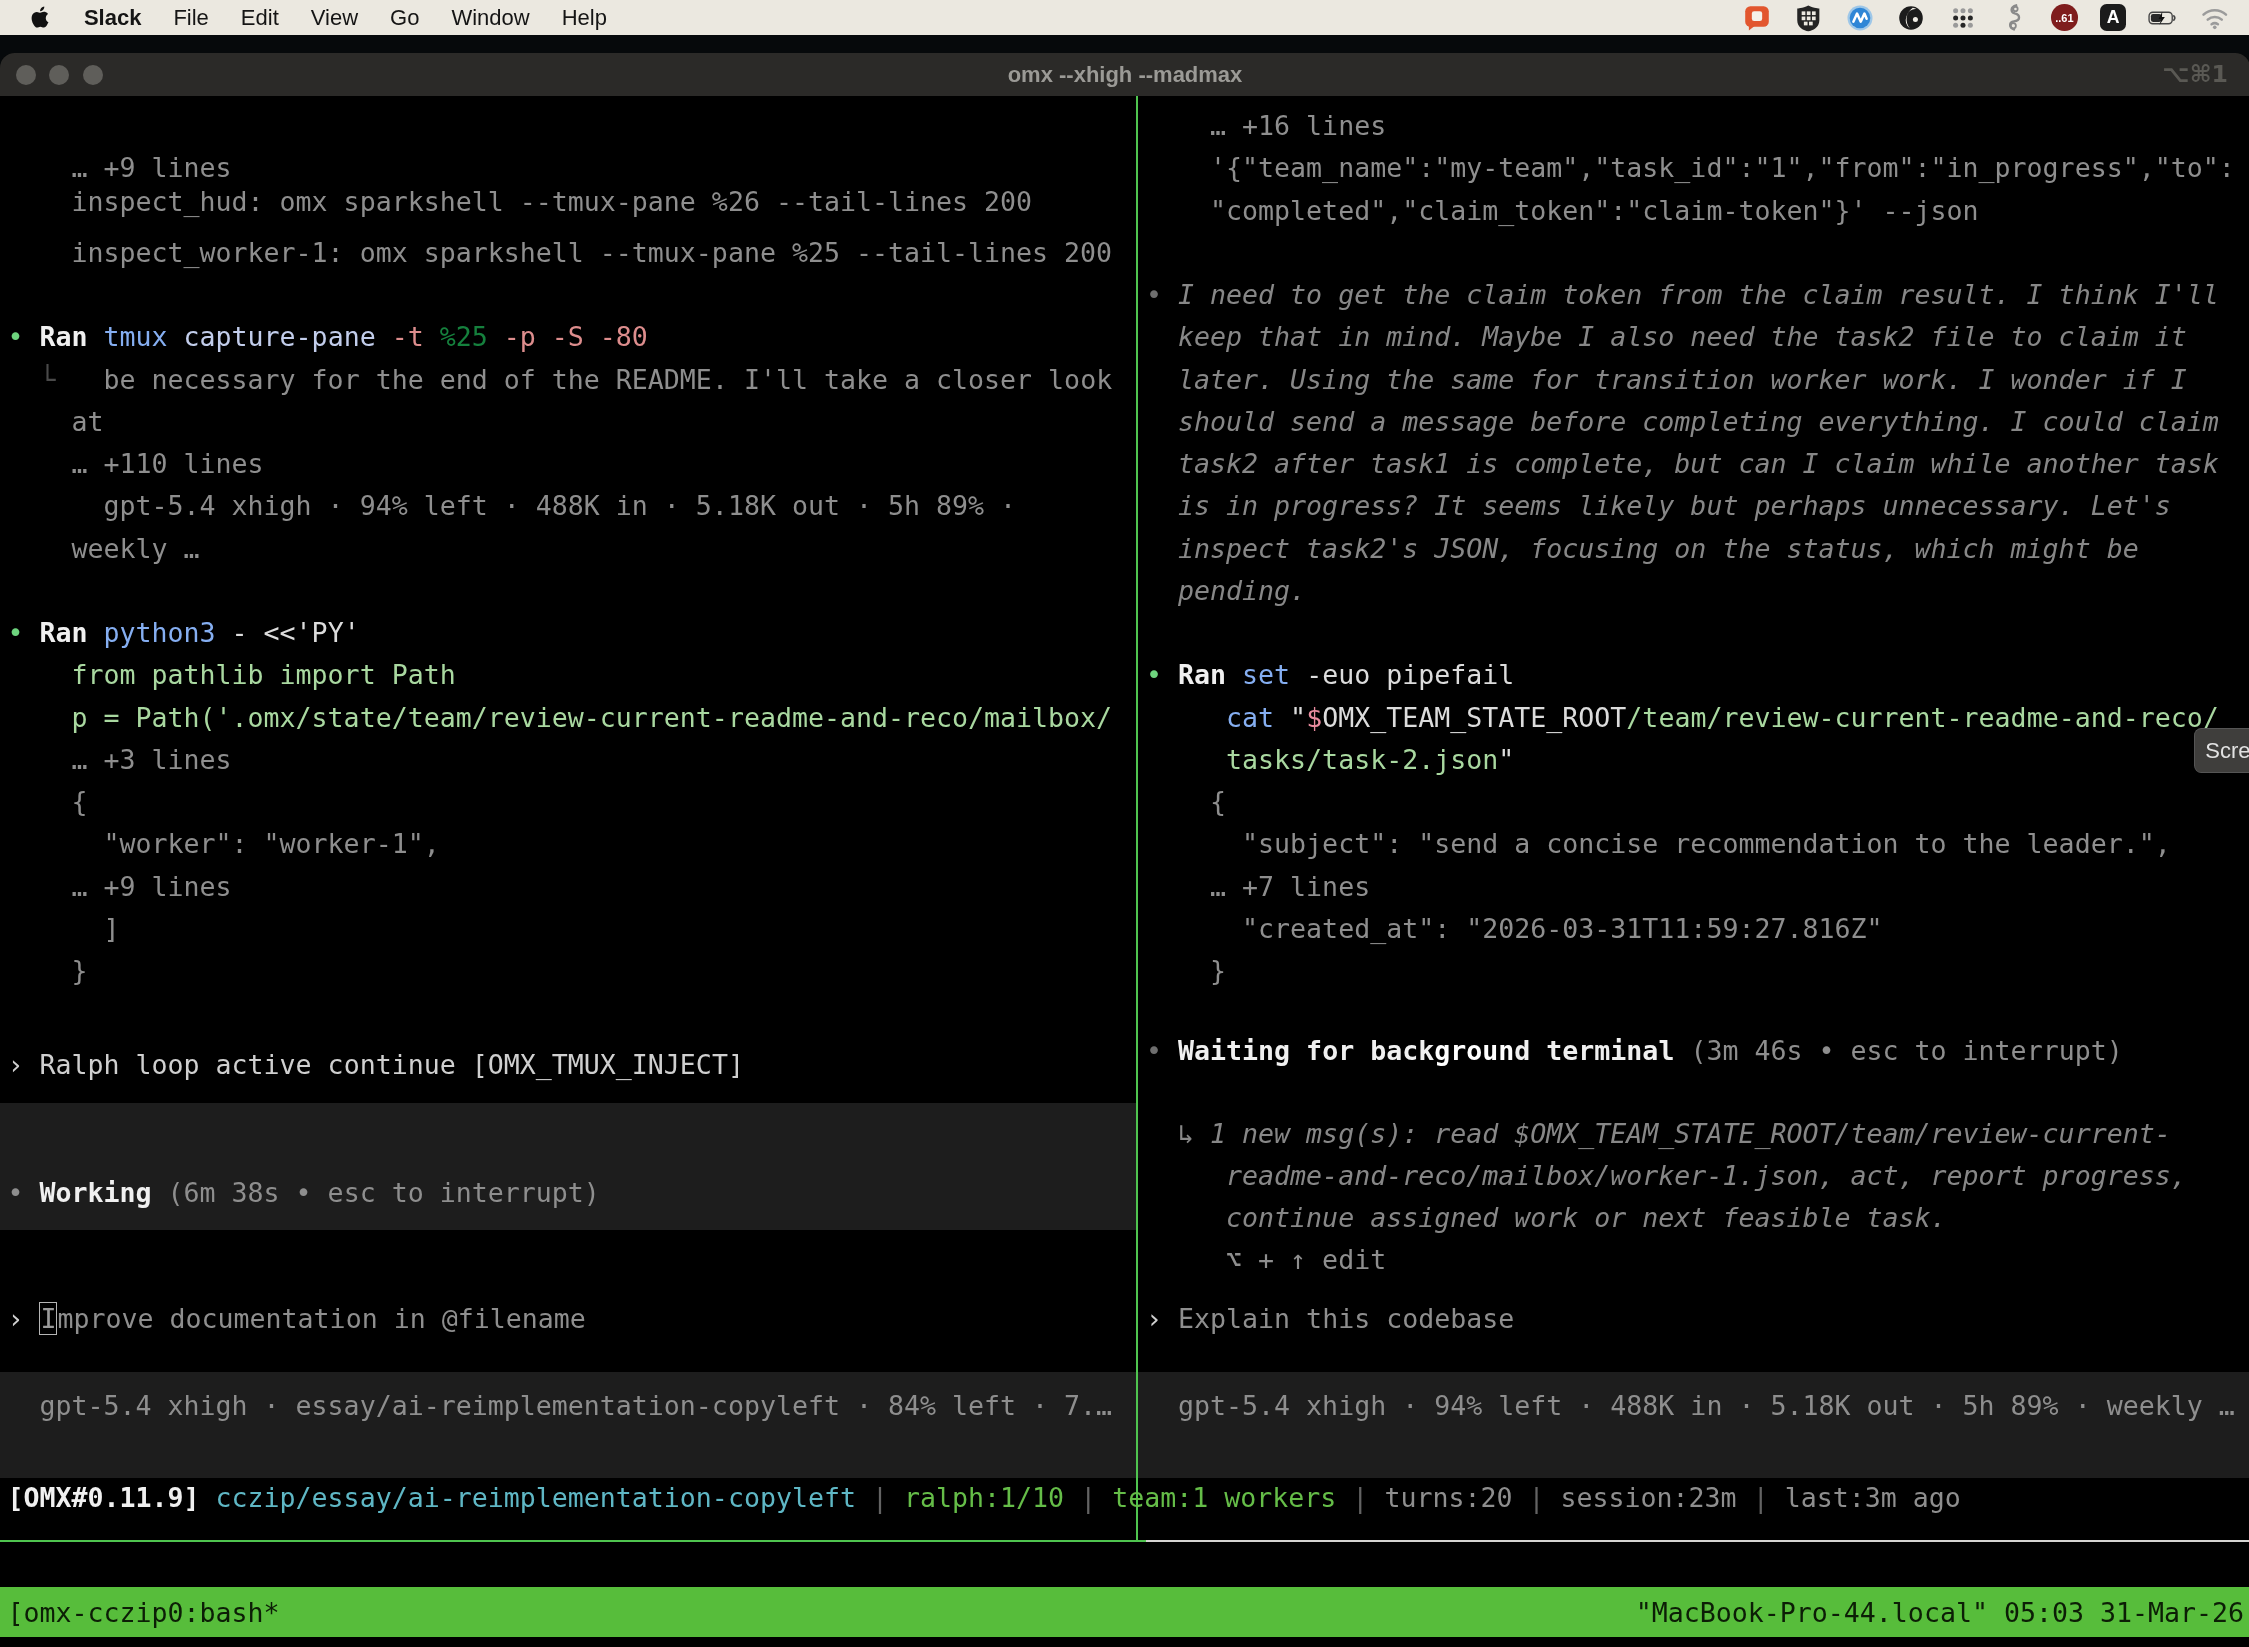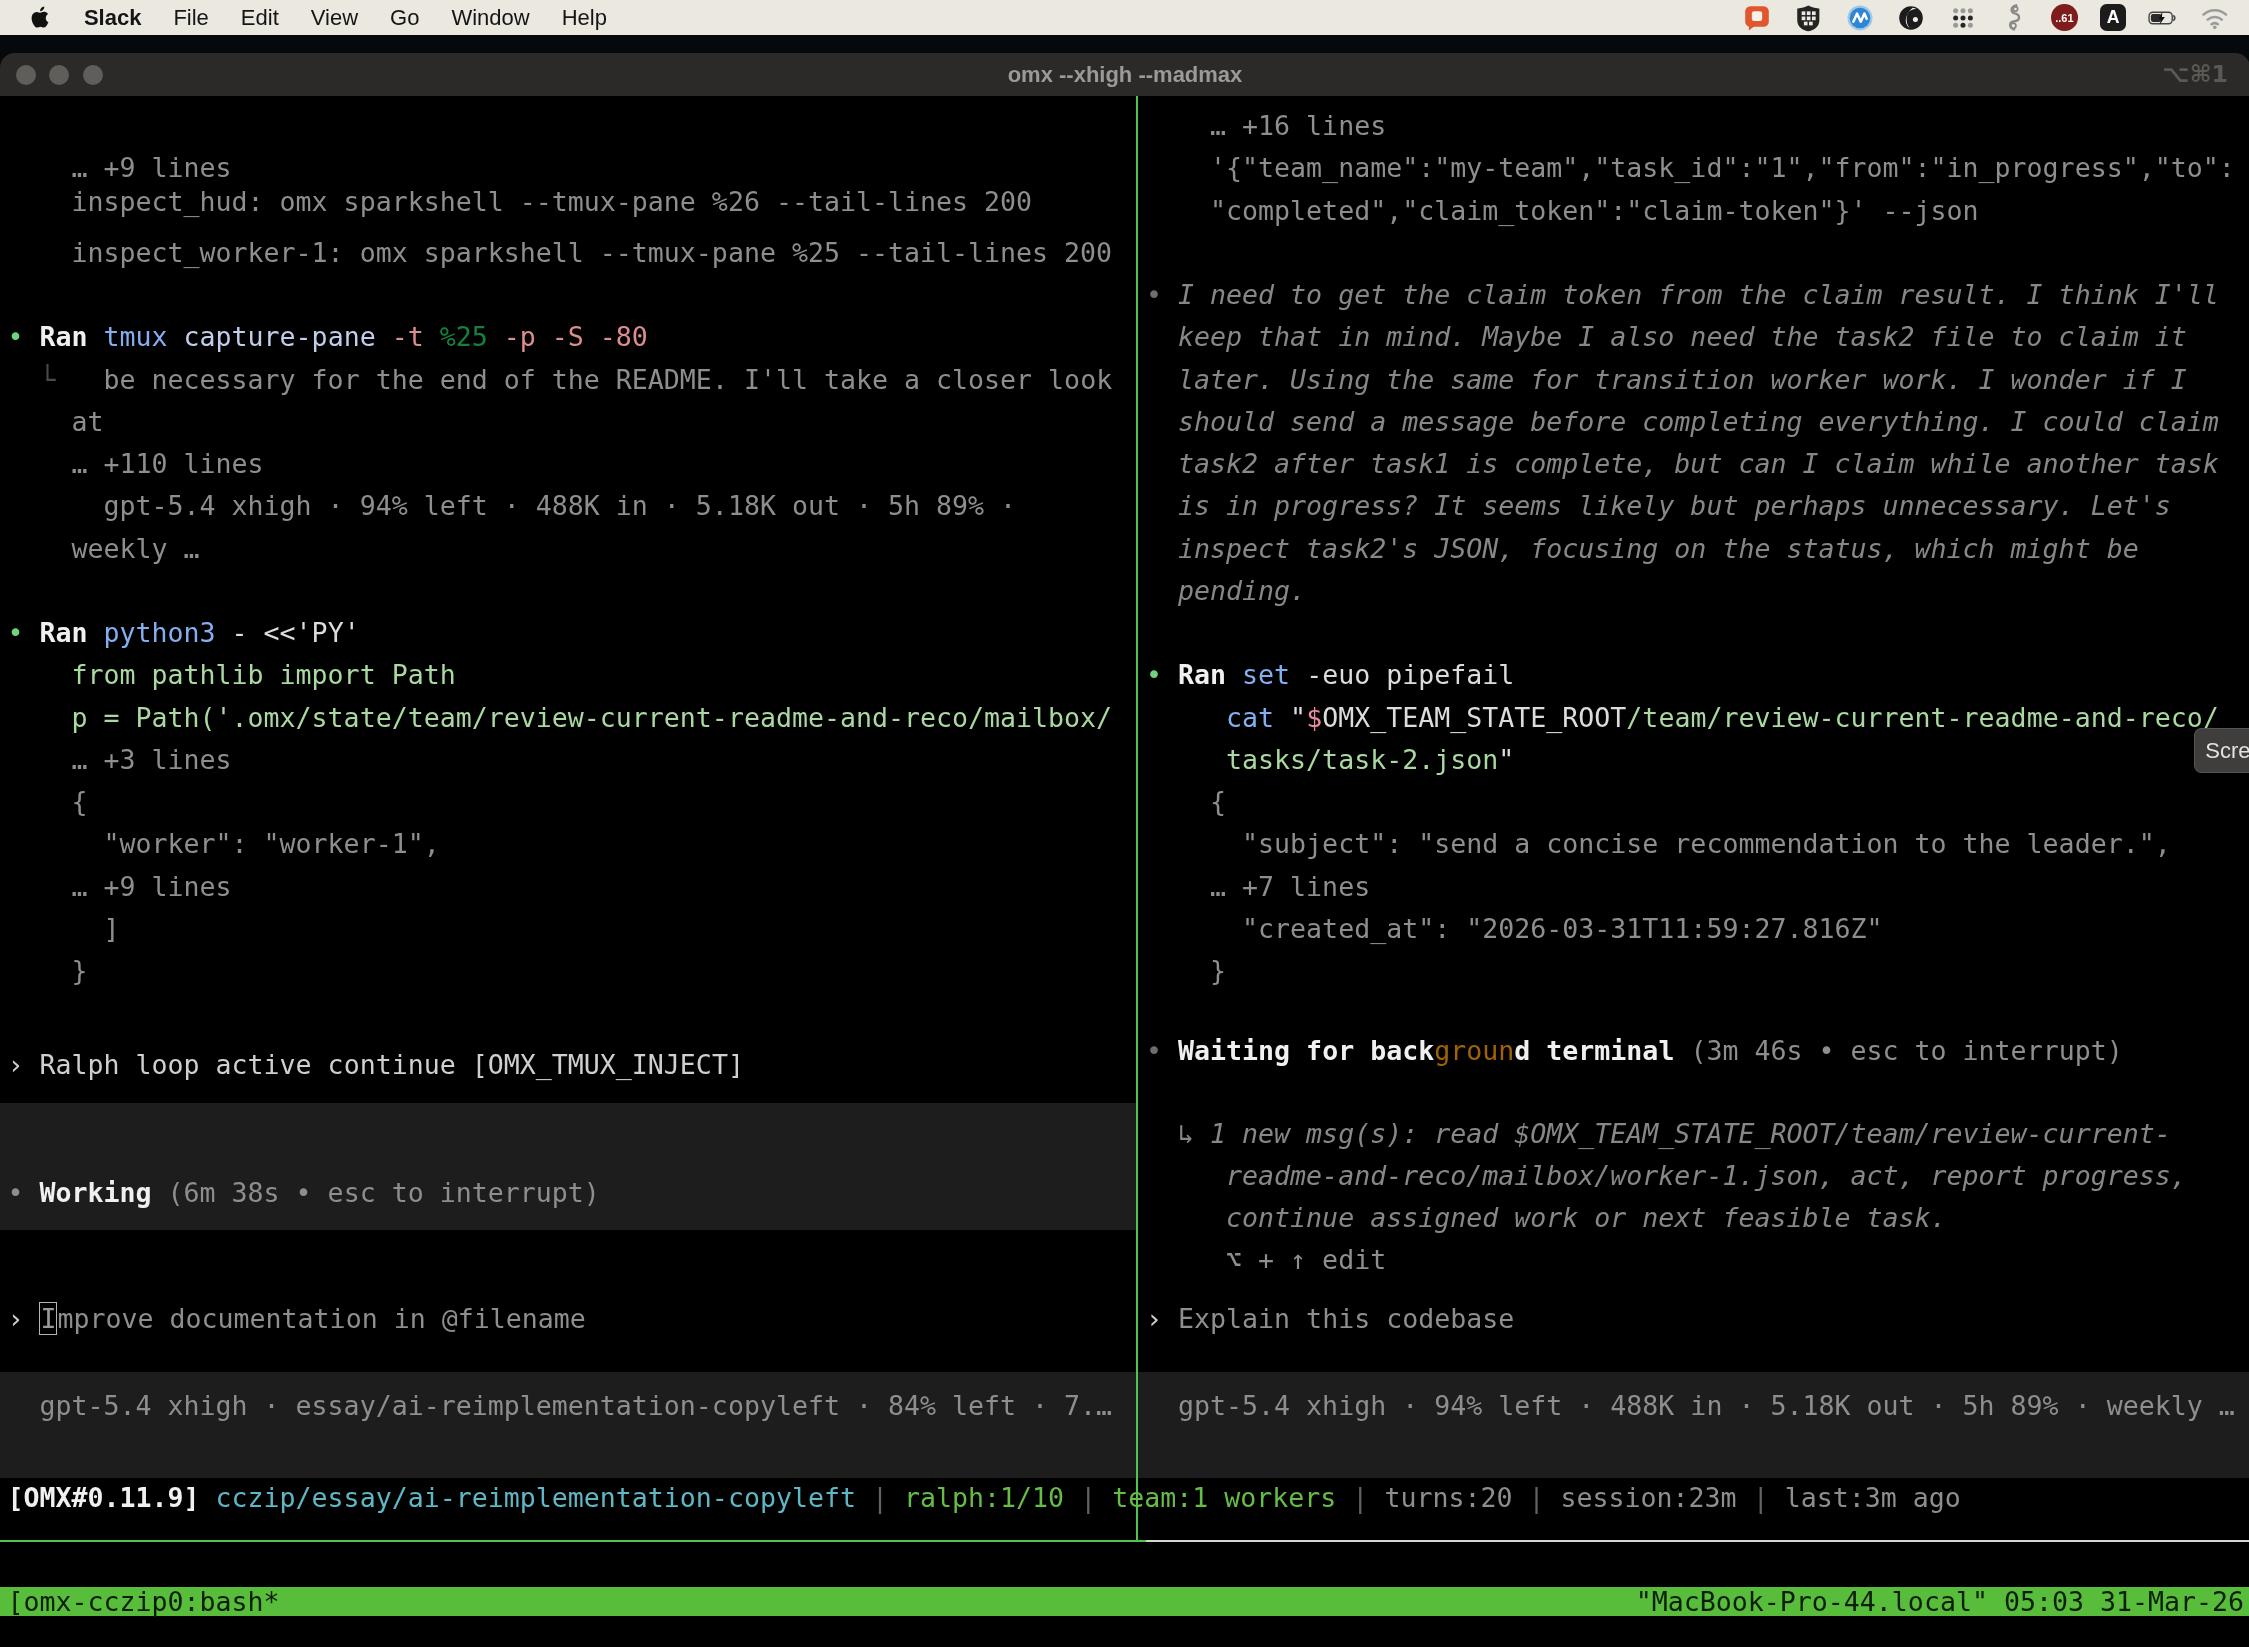--- a/index.html
+++ b/index.html
@@ -26,33 +26,33 @@
   .strip{position:absolute;background:#1d1d1d;}
   .strip.ralph{left:0;top:1007px;width:1136px;height:127px;}
   .strip.input-l{left:0;top:1276px;width:1136px;height:106px;}
   .strip.input-r{left:1138px;top:1276px;width:1112px;height:106px;}
   .divider{position:absolute;left:1136px;top:0px;width:2.2px;height:1444px;background:#4fc44f;}
   .pane-border-l{position:absolute;left:0;top:1444px;width:1146px;height:2.2px;background:#4fc44f;}
   .pane-border-r{position:absolute;left:1146px;top:1444px;width:1104px;height:2.2px;background:#d6d5d2;}
   .trow{position:absolute;white-space:pre;font-family:"DejaVu Sans Mono","DejaVu Sans",monospace;font-size:26.6px;line-height:35px;color:#8e8e8e;}
   .c-gray{color:#8e8e8e}.c-lightgray{color:#cfcfcf}.c-dimgray{color:#6e6e6e}
   .c-bold,.c-boldwhite{color:#f0f0f0;font-weight:bold}
-  .c-bolddim{color:#a16207;font-weight:normal}
+  .c-bolddim{color:#ffffff;font-weight:bold}
   .c-green{color:#6ed47e}.c-blue{color:#85aef1}.c-peri{color:#c2cdeb}
   .c-salmon{color:#dd8d8d}.c-orange{color:#15803d}.c-code{color:#a9d8a0}
   .c-white{color:#dcdcdc}.c-pink{color:#e88b9e}.c-guide{color:#4a4a4a}
   .c-italic{color:#878787;font-style:italic}
   .c-cyan{color:#5fb7c5}.c-green2{color:#65bd48}.c-dim{color:#636363}
   .c-cursor{color:#9a9a9a;border:1.5px solid #b5b5b5;display:inline-block;line-height:31px;margin:-1.5px 0 0 0;}
   .guide-l{position:absolute;left:47px;top:653px;width:16px;height:148px;border-left:2.2px solid #4a4a4a;border-bottom:2.2px solid #4a4a4a;}
   .guide-r{position:absolute;left:1194px;top:695px;width:16px;height:105px;border-left:2.2px solid #4a4a4a;border-bottom:2.2px solid #4a4a4a;}
   
   .scre-overlay{position:absolute;left:2194px;top:728px;height:43px;z-index:20;background:#3f3e3c;border:1.5px solid #555;border-right:none;border-radius:7.4px 0 0 7.4px;color:#e2e2e2;font-size:22px;display:flex;align-items:center;padding:0 5.9px 0 10.3px;font-family:"Liberation Sans",sans-serif;}
   
-  .tmuxbar{position:absolute;left:0;top:1587px;width:2250px;height:29px;background:#57bd3b;z-index:15;display:flex;align-items:center;justify-content:space-between;font-family:"DejaVu Sans Mono",monospace;font-size:26.6px;color:#0c1e06;}
+  .tmuxbar{position:absolute;left:0;top:1587px;width:2250px;height:50px;background:#57bd3b;z-index:15;display:flex;align-items:center;justify-content:space-between;font-family:"DejaVu Sans Mono",monospace;font-size:26.6px;color:#0c1e06;}
   .tmuxbar .tleft{margin-left:7.4px;white-space:pre;}
   .tmuxbar .tright{margin-right:5.9px;white-space:pre;}
 </style>
 </head>
 <body>
 
 <div class="menubar">
   <span class="apple">
     <svg width="22" height="25" viewBox="0 0 30 34">
       <path fill="#111" d="M21.5 17.6c0-3.6 3-5.3 3.1-5.4-1.7-2.5-4.3-2.8-5.2-2.9-2.2-.2-4.3 1.3-5.4 1.3-1.1 0-2.9-1.3-4.7-1.2-2.4 0-4.6 1.4-5.9 3.6-2.5 4.3-.6 10.7 1.8 14.2 1.2 1.7 2.6 3.6 4.4 3.6 1.8-.1 2.5-1.2 4.6-1.2 2.1 0 2.8 1.2 4.7 1.1 1.9 0 3.1-1.7 4.3-3.4 1.3-2 1.9-3.9 1.9-4-.1-.1-3.6-1.4-3.6-5.7z"></path>

